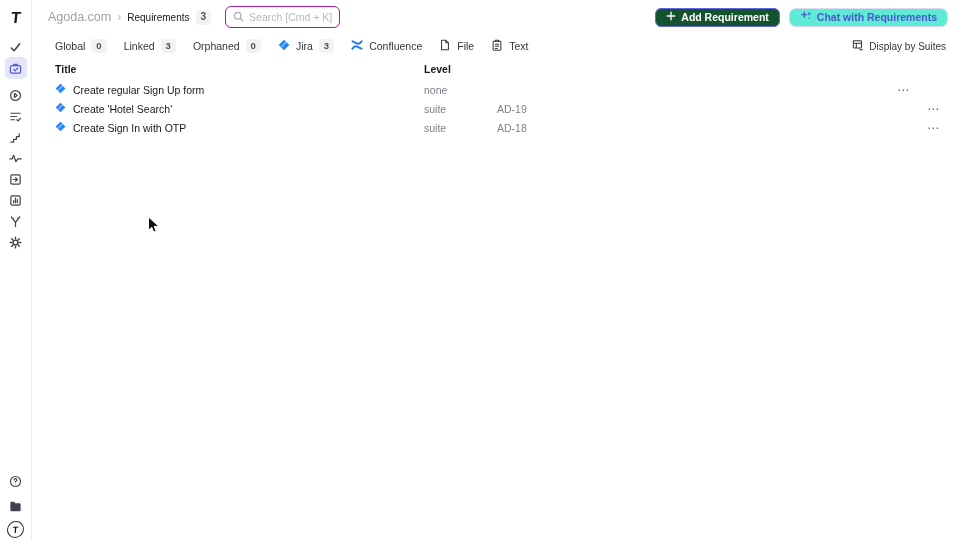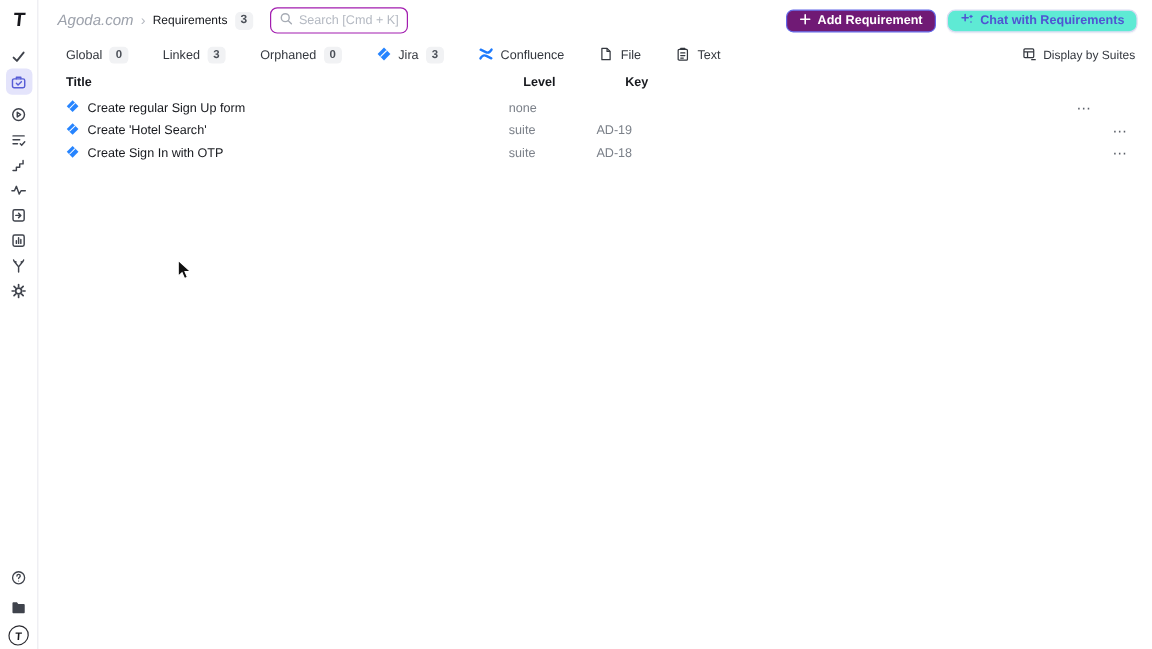--- a/index.html
+++ b/index.html
@@ -22,47 +22,47 @@
   .side-foot { margin-top:auto; display:flex; flex-direction:column; align-items:center; gap:4px; }
   .avatar { width:17px; height:17px; border-radius:50%; border:1.5px solid #2b2b31;
     display:flex; align-items:center; justify-content:center; font-size:9px; font-weight:800;
     color:#17171c; transform:skewX(-4deg); }
 
   
   .main { margin-left:32px; height:100%; display:flex; flex-direction:column; }
 
   .topbar { height:34px; display:flex; align-items:center; padding:0 12px 0 16px; }
   .crumbs { display:flex; align-items:center; gap:6px; white-space:nowrap; }
-  .crumb-project { color:#9ca1ab; font-size:12.5px;font-style:italic; }
+  .crumb-project { color:#9ca1ab; font-size:12.5px; }
   .crumb-sep { color:#b4b8c0; font-size:12px; }
   .crumb-page { color:#14161b; font-size:10px; font-weight:400; }
   .badge { background:#f1f2f4; color:#4b5058; font-size:10px; font-weight:600;
     border-radius:4px; padding:1.5px 5px; line-height:1.2; }
   .searchbox { margin-left:14px; width:115px; height:22px; border:1px solid #a21caf;
     border-radius:6px; display:flex; align-items:center; gap:5px; padding:0 7px; color:#b4b9c2; }
   .searchbox input { border:none; outline:none; width:100%; font-size:10.5px;
     font-family:inherit; color:#5a5f68; background:transparent; }
   .searchbox input::placeholder { color:#b4b9c2; }
   .top-actions { margin-left:auto; display:flex; align-items:center; gap:9px; }
   .btn { height:19px; display:flex; align-items:center; gap:5px; border-radius:6px;
     font-size:10.5px; font-weight:600; padding:0 10px; cursor:pointer; white-space:nowrap; }
-  .btn-primary { background:#701a75; color:#fff; border:1px solid #6366e8; }
+  .btn-primary { background:#14532d; color:#fff; border:1px solid #6366e8; }
   .btn-secondary { background:#5eead4; color:#4f55d2; border:1px solid #dadcf2; border-radius:7px;
     box-shadow:0 1px 1px rgba(40,45,130,.06); }
 
-  .filterbar { height:24px; display:flex; align-items:center; padding:0 14px 0 23px; gap:29px; }
+  .filterbar { height:24px; display:flex; align-items:center; padding:0 14px 0 23px; gap:17px; }
   .ftab { display:flex; align-items:center; gap:6px; font-size:10.5px; color:#33373e; cursor:pointer; }
   .ftab .badge { font-size:9.5px; padding:1px 5px; }
   .display-toggle { margin-left:auto; display:flex; align-items:center; gap:5px;
     font-size:10px; color:#33373e; cursor:pointer; }
 
   .table { margin-top:2px; }
   .trow { display:grid; grid-template-columns:369px 73px 1fr 30px; align-items:center;
     padding:0 20px 0 23px; }
-  .thead { height:18px; margin-bottom:2px; font-size:10.5px; font-weight:700; color:#17191e;gap:12px; }
+  .thead { height:18px; margin-bottom:2px; font-size:10.5px; font-weight:700; color:#17191e; }
   .tbody-row { height:19px; font-size:10.5px; cursor:pointer; }
   .cell-title { display:flex; align-items:center; gap:7px; color:#16181d; }
   .cell-dim { color:#7b8089; }
   .row-menu { text-align:right; color:#5a5f68; font-size:12px; letter-spacing:1px;
     cursor:pointer; line-height:10px; }
 
   .cursor { position:absolute; left:147px; top:216px; pointer-events:none; }
   svg { flex:none; }
 </style>
 </head>
@@ -254,21 +254,20 @@
             <path d="M9 12.5h3.5" stroke-linecap="round"></path>
           </svg></span>
       <span>Display by Suites</span>
     </div>
   </div>
 
   <div class="table">
     <div class="trow thead">
       <div>Title</div>
       <div>Level</div>
-      <div>Key</div>
       <div></div>
     </div>
 
     <div class="trow tbody-row">
       <div class="cell-title">
         <span><svg width="11" height="11" viewBox="0 0 14 14">
               <path d="M7 .8L13.2 7 7 13.2.8 7z" fill="#2684FF"></path>
               <path d="M3.6 9.6L9.6 3.6" stroke="#fff" stroke-width="1.1"></path>
             </svg></span>
         <span>Create regular Sign Up form</span>

